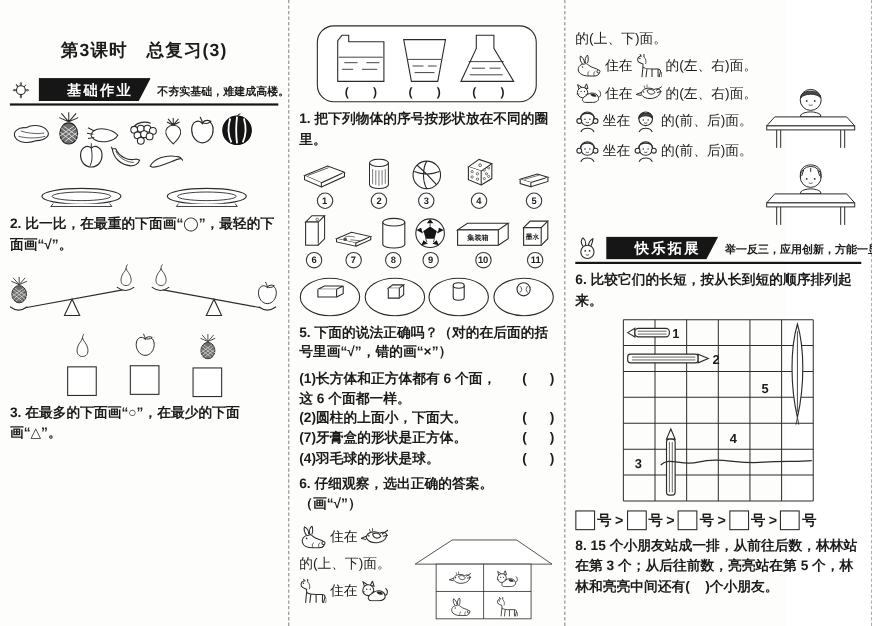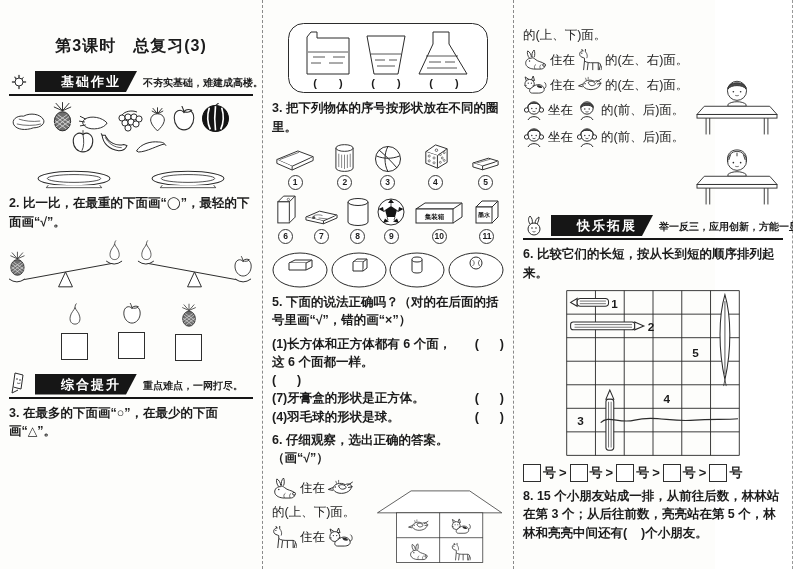--- a/index.html
+++ b/index.html
@@ -280,31 +280,20 @@
         <div class="abox2"></div>
       </div>
       <div class="fruit-ans">
         <svg width="18" height="24" viewBox="0 0 24 32">
             <use href="#pineapple"></use>
           </svg>
         <div class="abox2"></div>
       </div>
     </div>
 
-    <div class="banner-row">
-      <svg class="mascot" width="20" height="24" viewBox="0 0 20 24">
-        <path d="M6 2 L14 4 L12 18 L4 16 Z" fill="#fff" stroke="#2b2b2b"></path>
-        <path d="M4 16 L3 22 L9 19" fill="#fff" stroke="#2b2b2b"></path>
-        <circle cx="8" cy="8" r="0.8" fill="#2b2b2b"></circle>
-          <circle cx="11" cy="9" r="0.8" fill="#2b2b2b"></circle>
-        <path d="M8 12 Q10 13 11.5 12" fill="none" stroke="#2b2b2b" stroke-width="0.7"></path>
-      </svg>
-      <div class="banner-label">综合提升</div>
-      <div class="banner-slogan">重点难点，一网打尽。</div>
-    </div>
 
     <p class="qtext">3. 在最多的下面画“○”，在最少的下面画“△”。</p>
   </div>
 
   <div class="col col2">
 
     <svg class="vesselbox" width="202" height="72" viewBox="0 0 202 72">
       <rect x="1.5" y="1.5" width="199" height="69" rx="15" fill="#fff" stroke="#2b2b2b"></rect>
 
       <path d="M24 10 L20 15 L20 52 L62 52 L62 16 L30 16 L30 10 Z" fill="#fff" stroke="#2b2b2b"></path>
@@ -313,21 +302,21 @@
       <path d="M80 14 L118 14 L111 52 L87 52 Z" fill="#fff" stroke="#2b2b2b"></path>
       <path d="M84 32 L114 32 M88 38 H98 M102 38 H110 M90 44 H108" stroke="#2b2b2b" stroke-width="0.8" fill="none"></path>
 
       <path d="M146 10 L146 22 L132 52 L180 52 L162 22 L162 10 Z" fill="#fff" stroke="#2b2b2b"></path>
       <path d="M139 34 L171 34 M142 40 H154 M158 40 H168 M140 46 H170" stroke="#2b2b2b" stroke-width="0.8" fill="none"></path>
       <text x="41" y="65" font-size="11" font-weight="bold" fill="#1c1c1c" text-anchor="middle">(　　)</text>
       <text x="99" y="65" font-size="11" font-weight="bold" fill="#1c1c1c" text-anchor="middle">(　　)</text>
       <text x="157" y="65" font-size="11" font-weight="bold" fill="#1c1c1c" text-anchor="middle">(　　)</text>
     </svg>
 
-    <p class="qtext">3. 把下列物体的序号按形状放在不同的圈里。</p>
+    <p class="qtext">1. 把下列物体的序号按形状放在不同的圈里。</p>
 
     <div class="objrow">
       <div class="objcell">
         <svg width="42" height="25" viewBox="0 0 44 26">
           <path d="M3 12 L25 3 L41 9 L19 19 Z" fill="#fff" stroke="#2b2b2b"></path>
           <path d="M3 12 L3 16 L19 23 L19 19" fill="#fff" stroke="#2b2b2b"></path>
           <path d="M19 23 L41 13 L41 9" fill="#fff" stroke="#2b2b2b"></path>
           <path d="M6 12 L26 4.5" fill="none" stroke="#2b2b2b" stroke-width="0.7"></path>
         </svg>
         <span class="cnum">1</span>
@@ -450,20 +439,21 @@
         <use href="#ball-sm" x="21" y="4" width="14" height="14"></use>
       </svg>
     </div>
 
     <p class="qtext">5. 下面的说法正确吗？（对的在后面的括号里画“√”，错的画“×”）</p>
     <div class="tf">
       <span class="txt">(1)长方体和正方体都有 6 个面，这 6 个面都一样。</span>
       <span class="br">(      )</span>
     </div>
     <div class="tf">
+      <span class="txt">(2)圆柱的上面小，下面大。</span>
       <span class="br">(      )</span>
     </div>
     <div class="tf">
       <span class="txt">(7)牙膏盒的形状是正方体。</span>
       <span class="br">(      )</span>
     </div>
     <div class="tf">
       <span class="txt">(4)羽毛球的形状是球。</span>
       <span class="br">(      )</span>
     </div>

